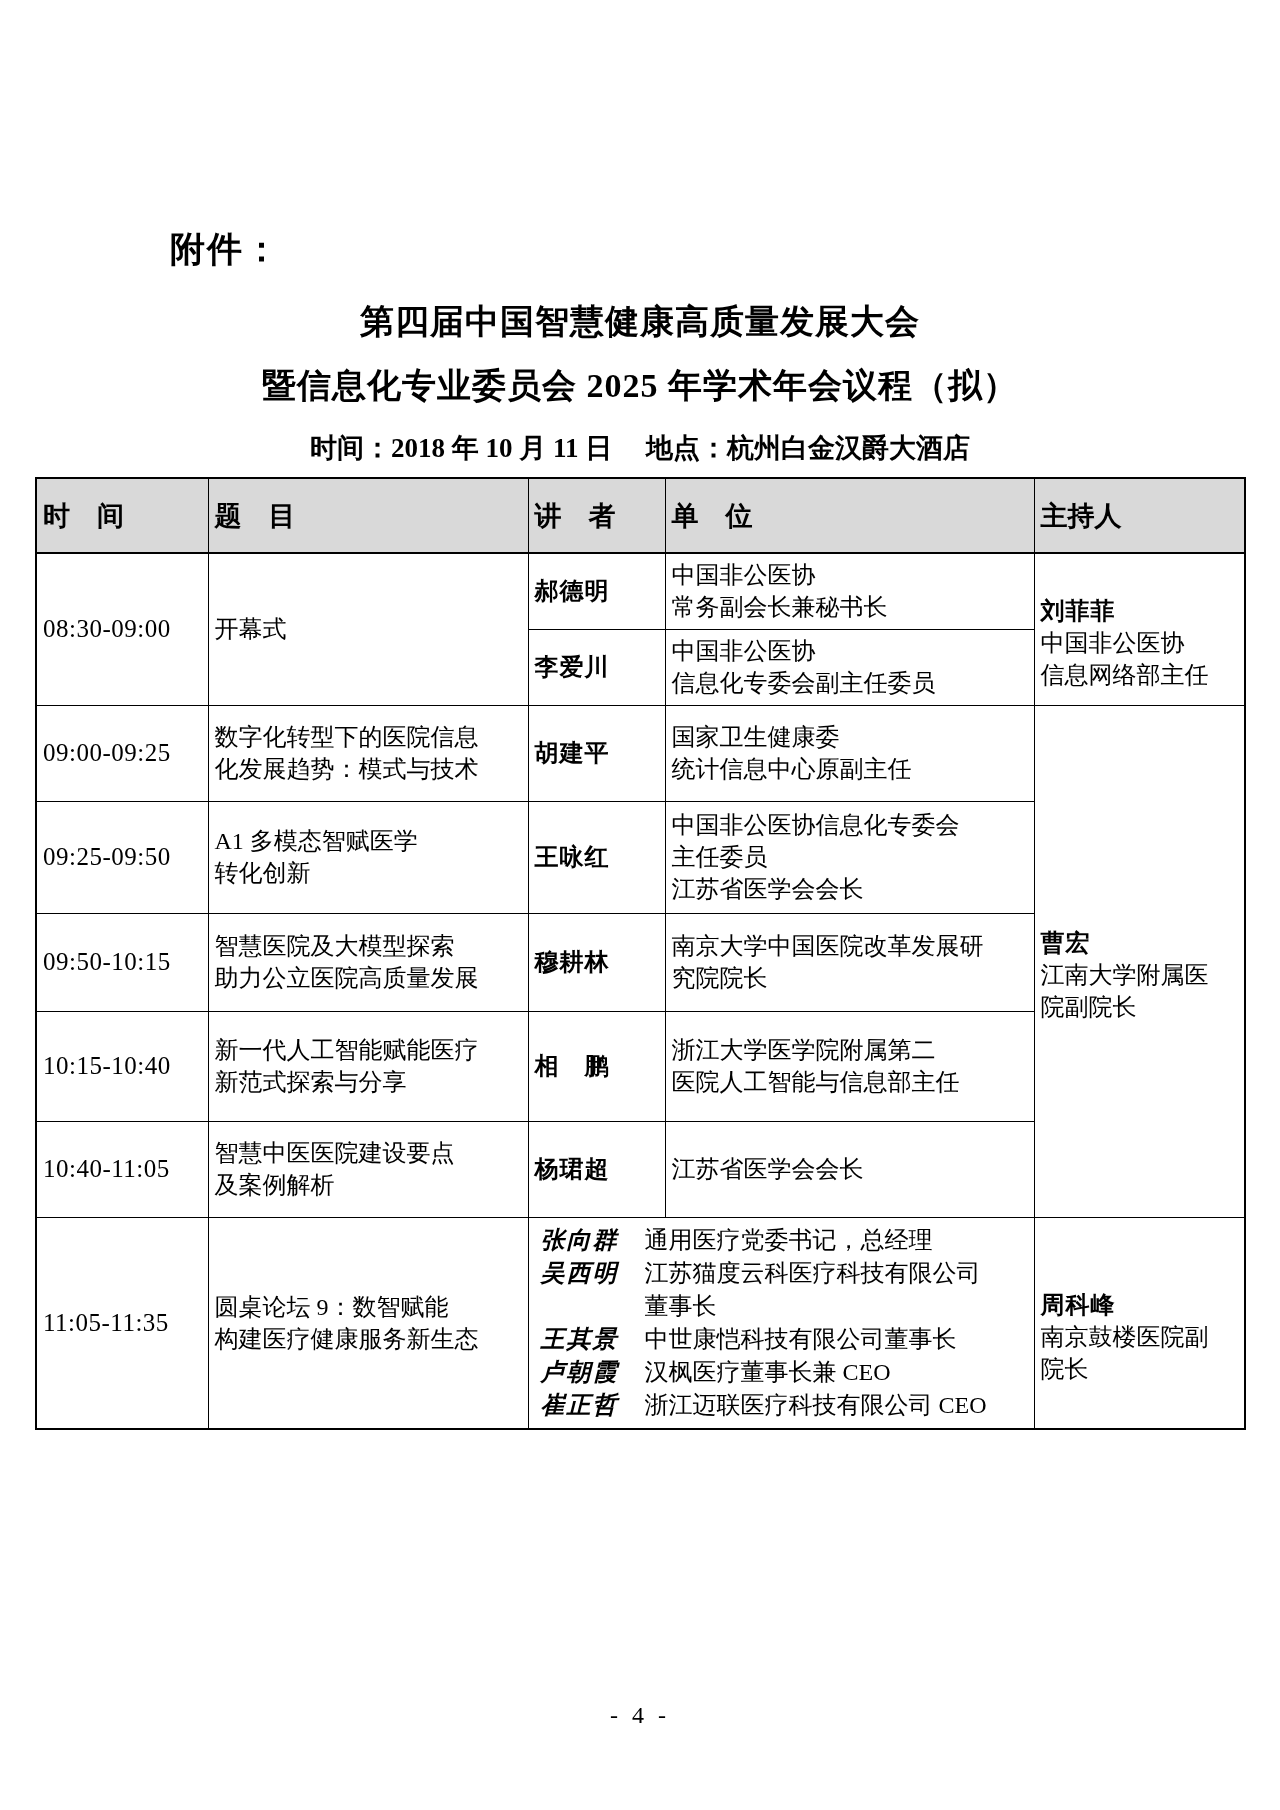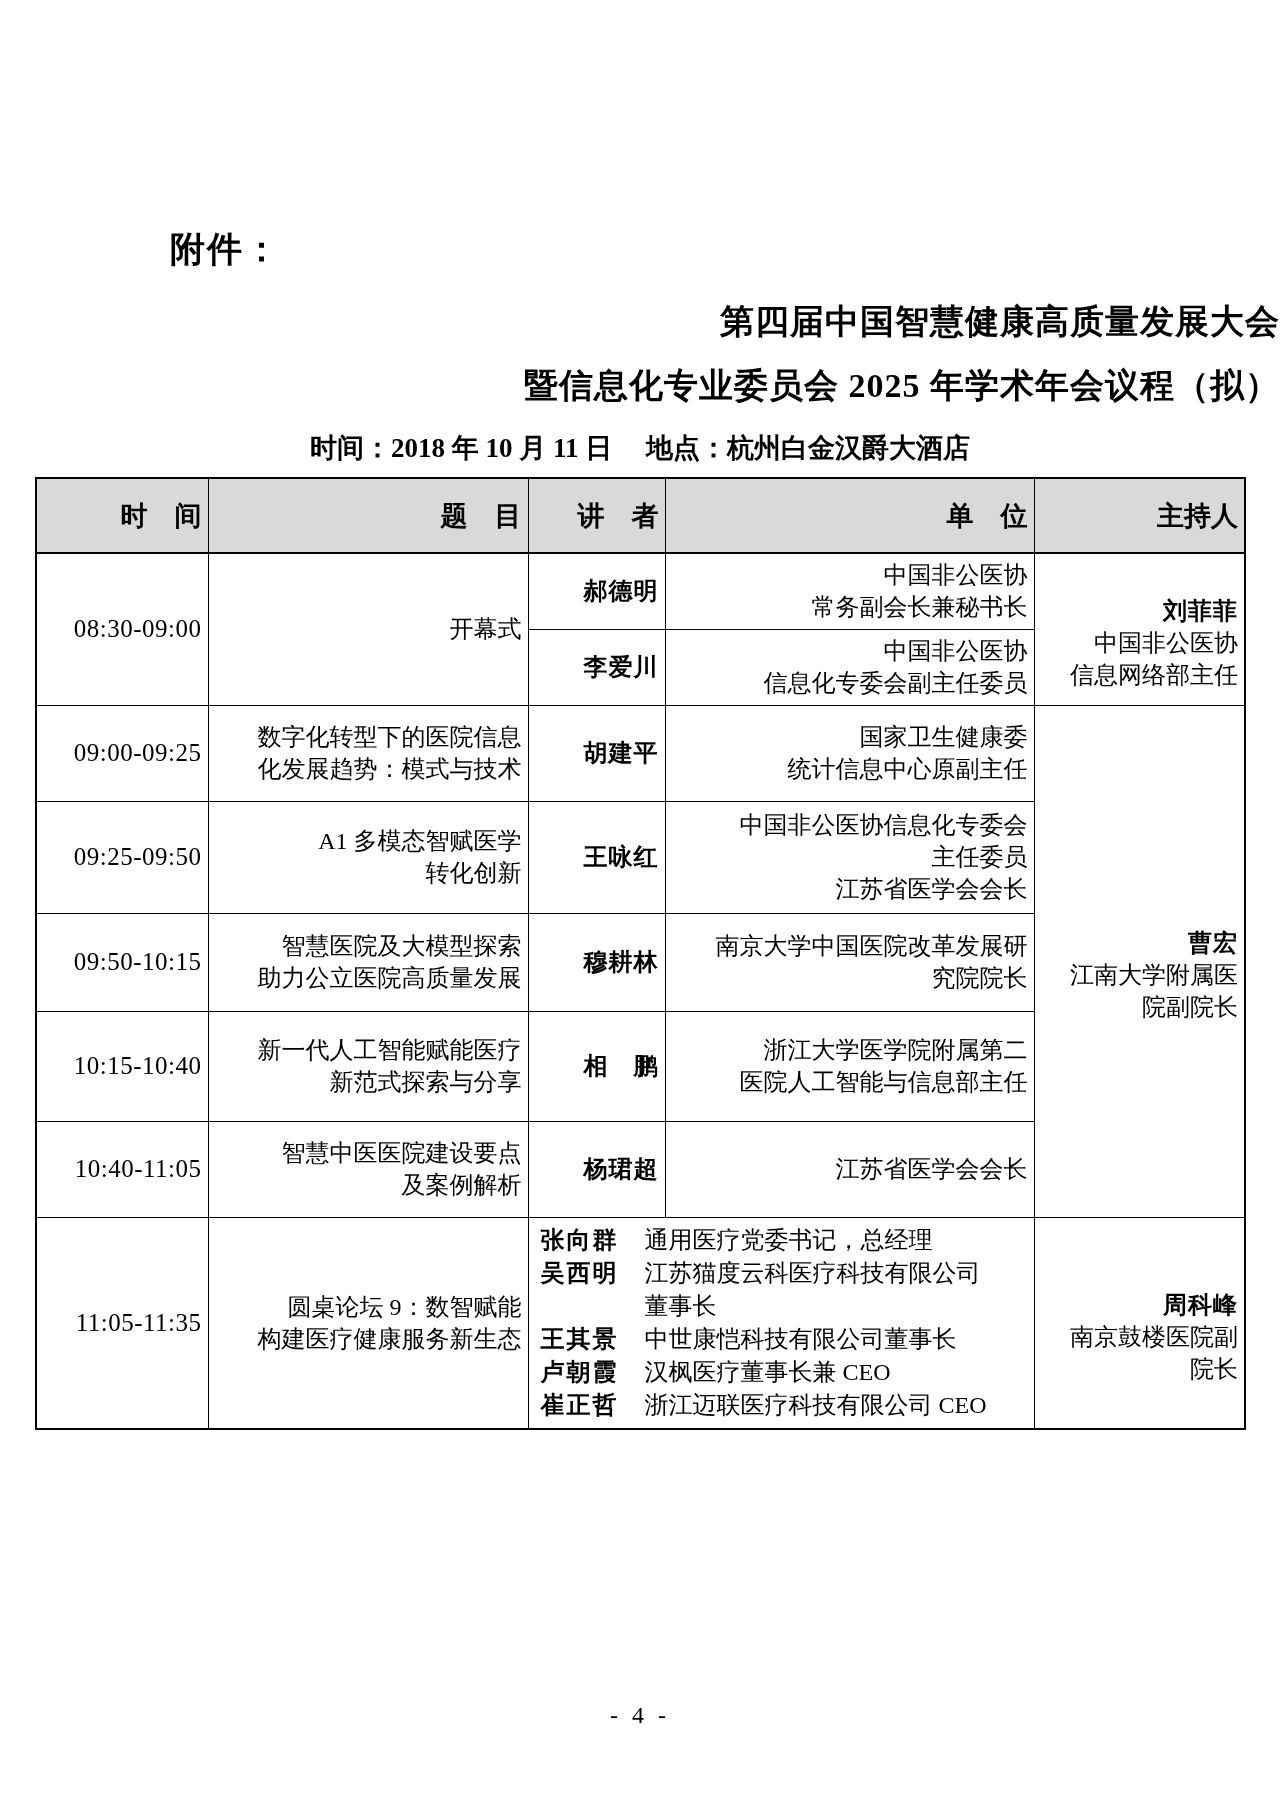--- a/index.html
+++ b/index.html
@@ -10,37 +10,37 @@
     color: #000000;
     overflow: hidden;
   }
   .page { width: 1280px; height: 1810px; position: relative; }
 
   .attachment {
     margin: 226px 0 0 170px;
     font-size: 35px; font-weight: 700; letter-spacing: 2px;
   }
   .title {
-    text-align: right; font-size: 34px; font-weight: 700;
+    text-align: center; font-size: 34px; font-weight: 700;
     letter-spacing: 1px; margin-top: 30px; line-height: 38px;
   }
   .title.second { margin-top: 26px; }
   .subtitle {
     text-align: center; font-size: 27px; font-weight: 700;
     margin-top: 28px; line-height: 30px; white-space: pre-line;
   }
 
   table.agenda {
     border-collapse: collapse; table-layout: fixed;
     margin: 14px 0 0 35px; width: 1209px;
     border: 2px solid #000;
   }
   th, td {
     border: 1px solid #000;
-    text-align: right; vertical-align: middle;
+    text-align: left; vertical-align: middle;
     font-size: 24px; line-height: 32px;
     padding: 2px 6px;
   }
   thead th {
     background: #d9d9d9;
     font-weight: 700; font-size: 27px;
     height: 75px; border-bottom: 2px solid #000;
   }
   tr.r1a { height: 76px; }
   tr.r1b { height: 76px; }
@@ -52,21 +52,21 @@
   tr.r7  { height: 200px; }
 
   .preline { white-space: pre-line; }
   .time-cell { font-size: 25px; letter-spacing: 0.5px; }
   .speaker-cell { font-weight: 700; letter-spacing: 1px; }
   .mod-name { font-weight: 700; letter-spacing: 1px; margin-top: 28px; }
   .mod-title { white-space: pre-line; }
 
   .panel-cell { text-align: left; vertical-align: middle; padding: 6px 10px 6px 12px; }
   .panel-line { display: flex; align-items: flex-start; line-height: 33px; }
-  .panel-name { font-weight: 700; flex: 0 0 104px; letter-spacing: 2px; }
+  .panel-name { font-weight: 700; flex: 0 0 104px; letter-spacing: 2px; font-style: italic; }
   .panel-desc { max-width: 352px; }
 
   .footer {
     text-align: center; margin-top: 272px;
     font-size: 24px; letter-spacing: 4px;
   }
 </style>
 </head>
 <body>
 

